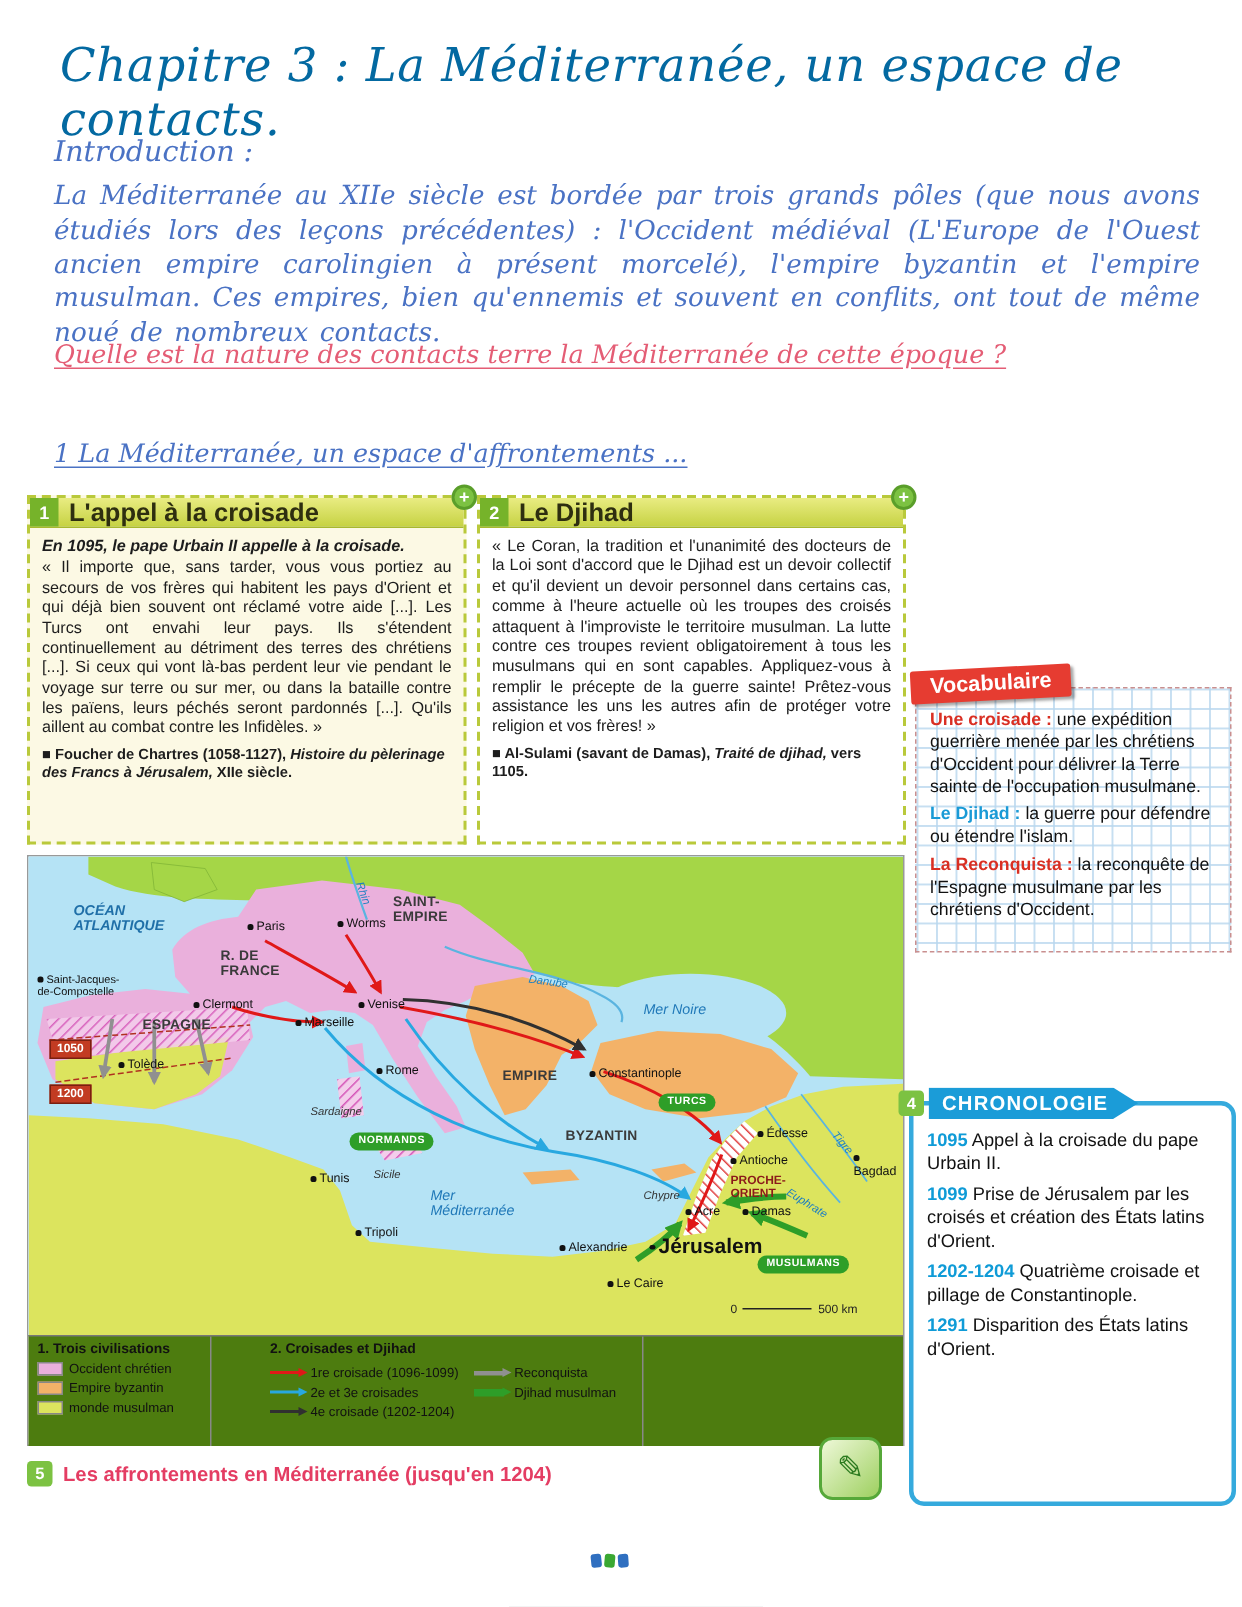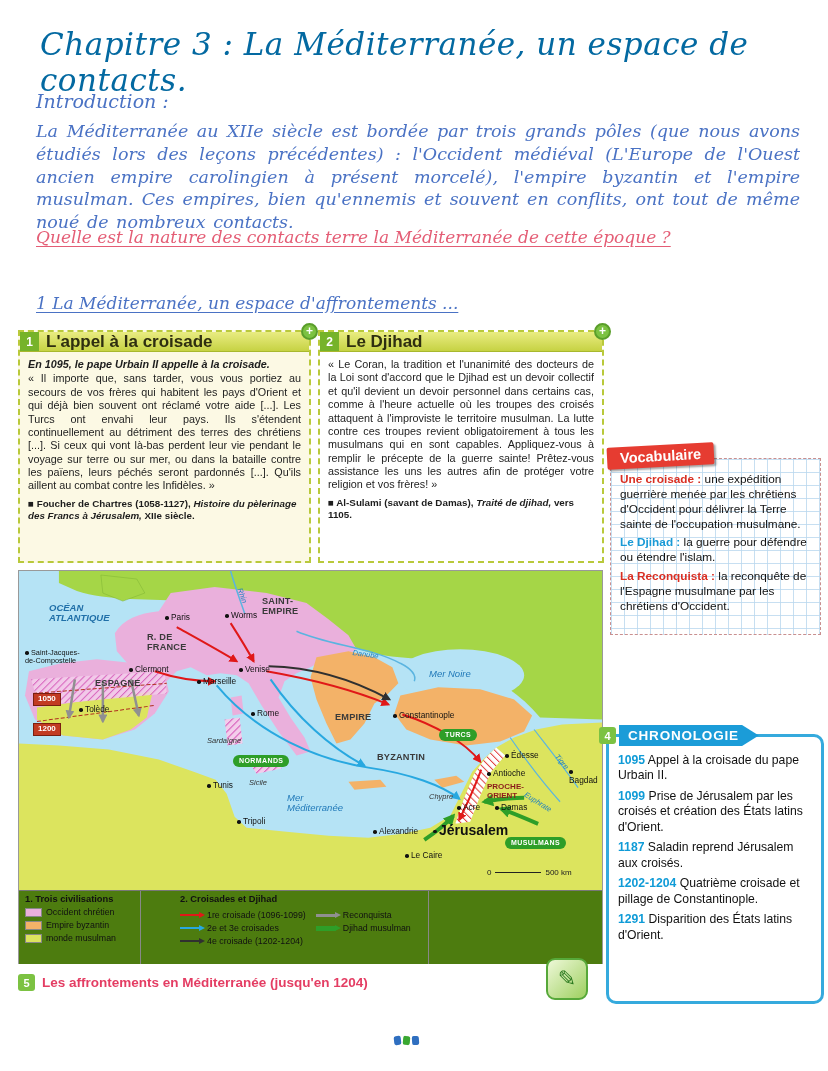--- a/index.html
+++ b/index.html
@@ -385,21 +385,20 @@
   <div class="edit-icon">✎</div>
 
   <aside class="chrono">
     <div class="chrono-top">
       <span class="badge">4</span>
       <div class="chrono-ribbon">CHRONOLOGIE</div>
     </div>
     <div class="chrono-body" id="chrono-body">
         <p class="chrono-item"><strong class="chrono-year">1095</strong> Appel à la croisade du pape Urbain II.</p>
         <p class="chrono-item"><strong class="chrono-year">1099</strong> Prise de Jérusalem par les croisés et création des États latins d'Orient.</p>
-        <p class="chrono-item"><strong class="chrono-year">1187</strong> Saladin reprend Jérusalem aux croisés.</p>
         <p class="chrono-item"><strong class="chrono-year">1202-1204</strong> Quatrième croisade et pillage de Constantinople.</p>
         <p class="chrono-item"><strong class="chrono-year">1291</strong> Disparition des États latins d'Orient.</p>
       </div>
   </aside>
 
   <div class="footer-mark">
     <i class="fm1"></i>
       <i class="fm2"></i>
       <i class="fm3"></i>
   </div>

